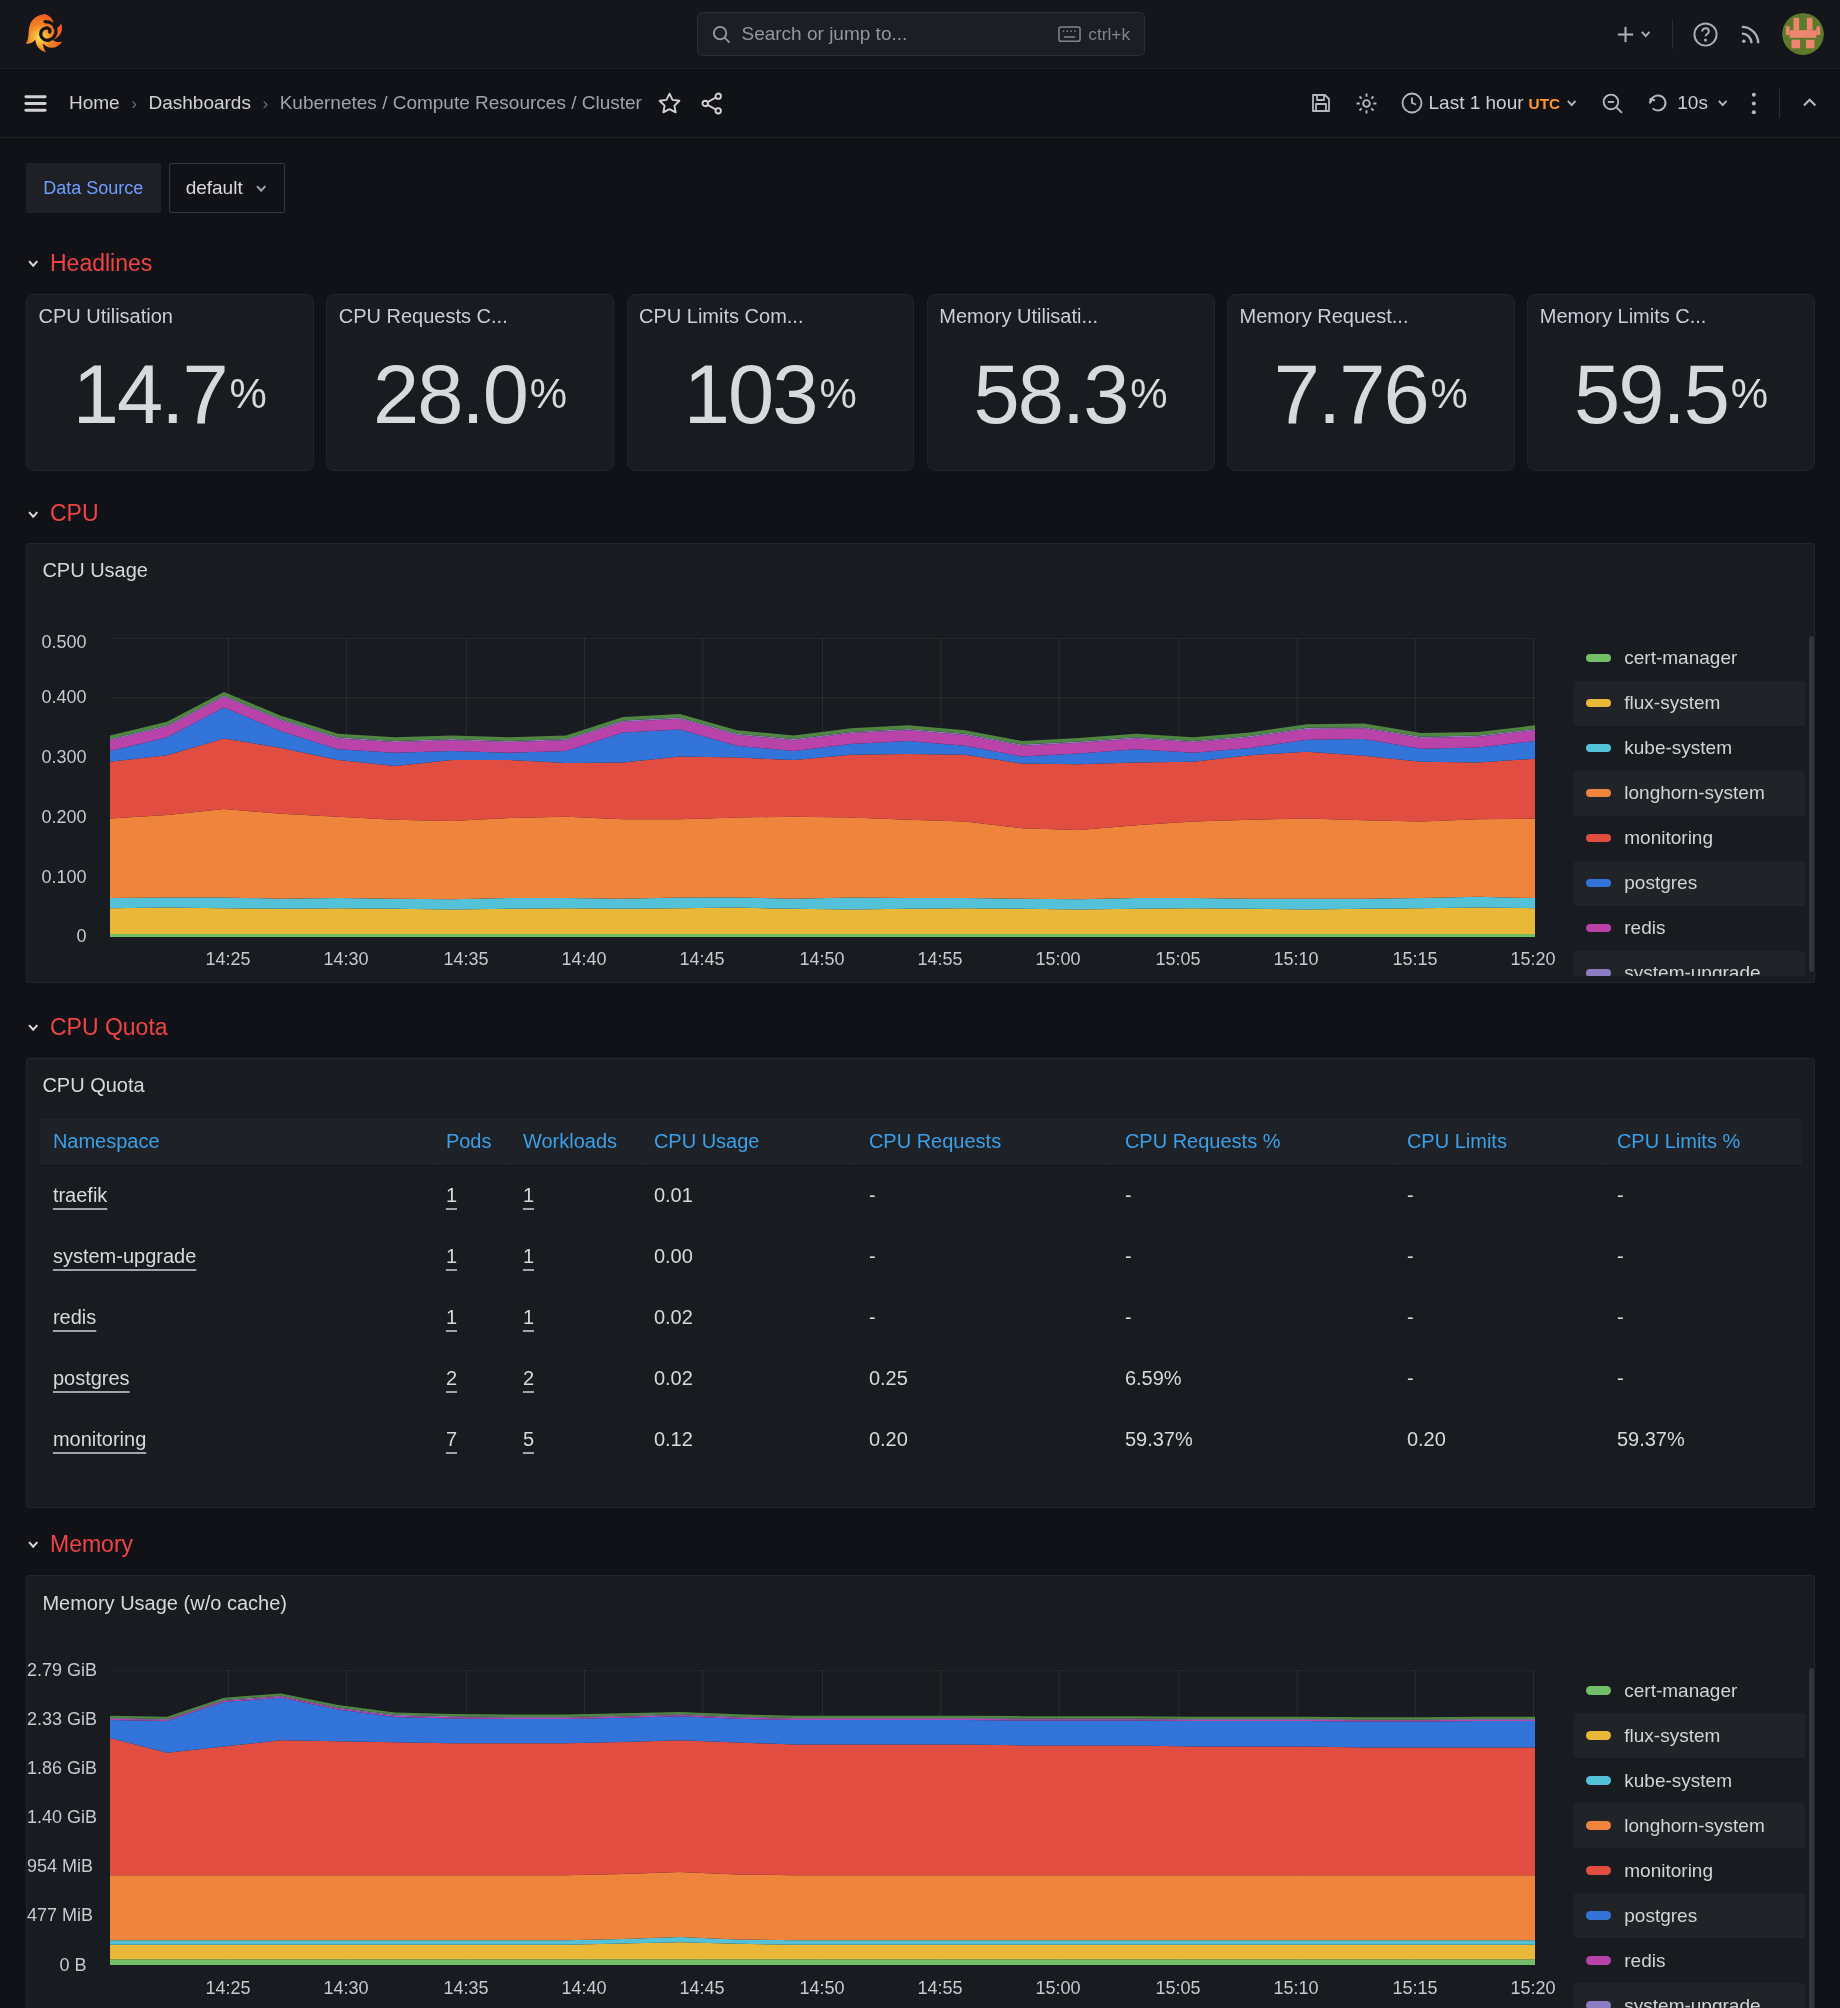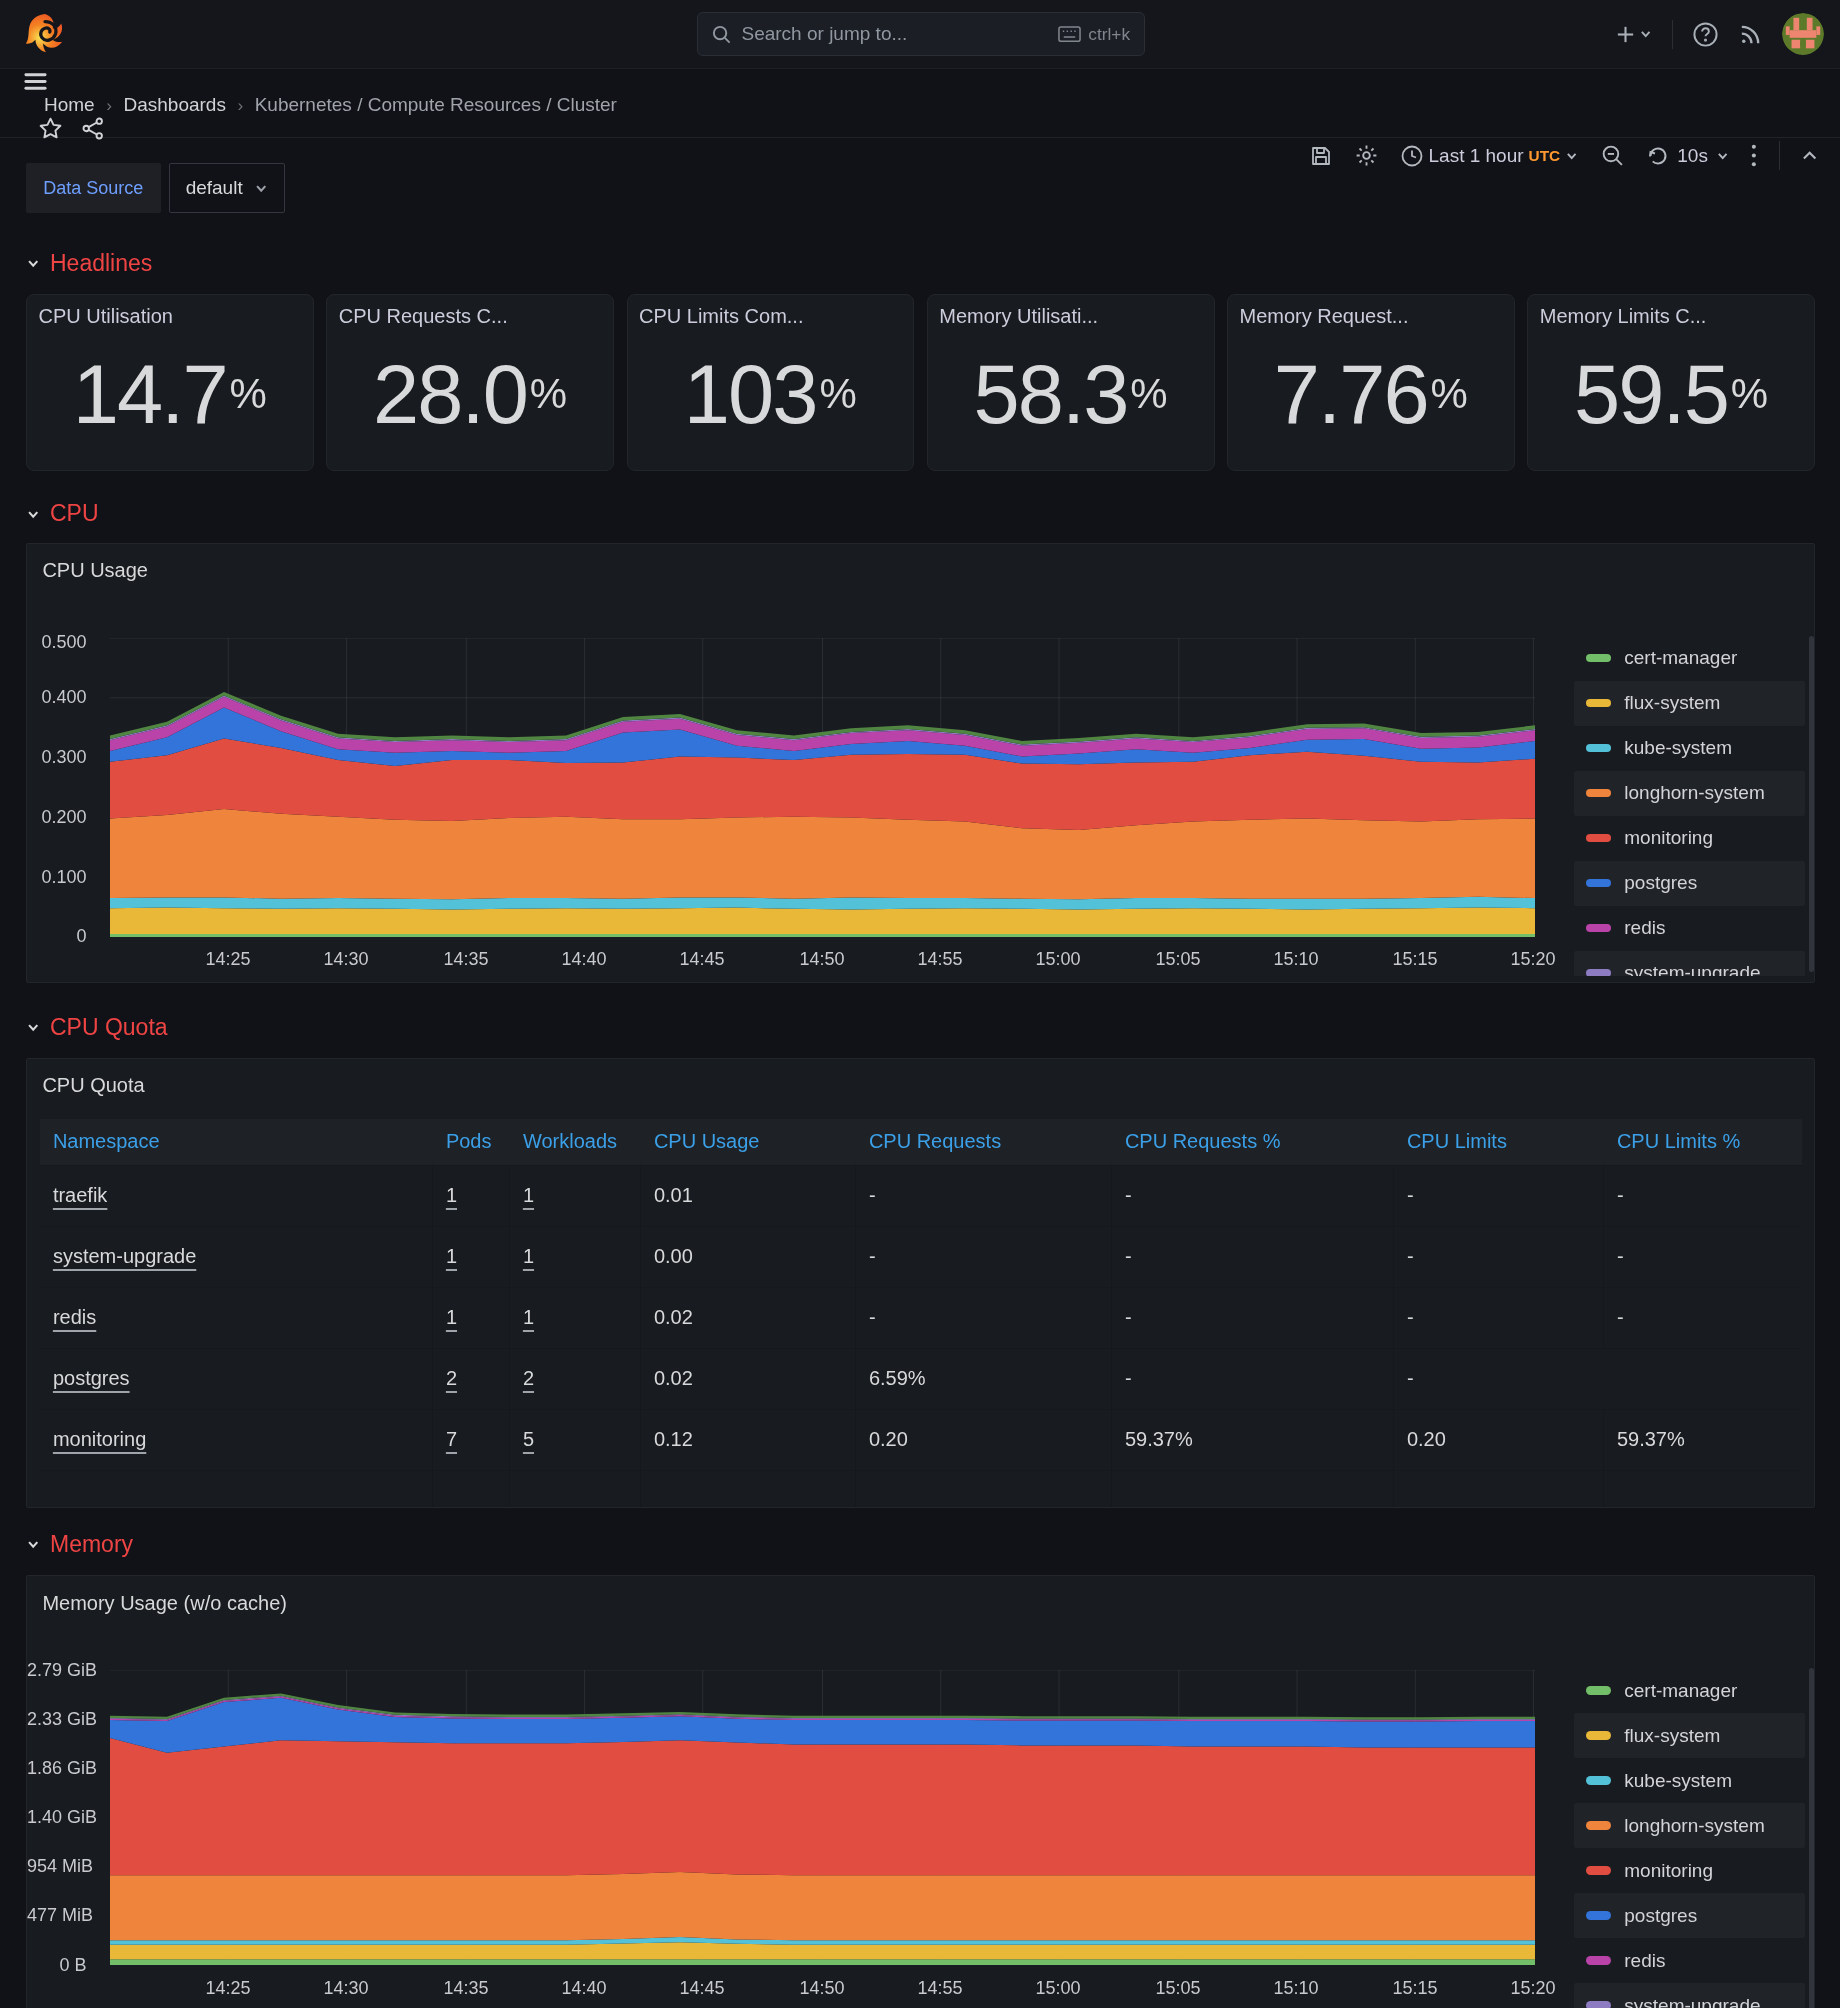--- a/index.html
+++ b/index.html
@@ -15,22 +15,22 @@
     background:#1b1e24; border:1px solid #2b2e35; border-radius:5.8px; display:flex; align-items:center;
     padding:0 13.4px; color:#9097a0; font-size:19px; gap:9.6px; cursor:pointer; }
   .searchbtn .spacer { flex:1; }
   .shortcut { display:flex; align-items:center; gap:7.7px; color:#81858d; font-size:17.3px; }
   .nav-right { margin-left:auto; display:flex; align-items:center; gap:19px; color:#aab0b7; }
   .iconbtn { display:flex; align-items:center; gap:3.8px; color:#aab0b7; cursor:pointer; background:none; border:none; }
   .vdivider { width:1px; height:29px; background:#2a2d33; }
   .avatar { width:42px; height:42px; border-radius:50%; overflow:hidden; }
 
   
-  .toolbar { height:69px; display:flex; align-items:flex-start; padding:0 23px;
-    border-bottom:1px solid #202226; background:#111217;flex-direction:column; }
+  .toolbar { height:69px; display:flex; align-items:center; padding:0 23px;
+    border-bottom:1px solid #202226; background:#111217; }
   .crumbs { display:flex; align-items:center; gap:11.5px; margin-left:21px; font-size:19px; }
   .crumb { color:#d0d2d6; cursor:pointer; }
   .crumb.current { color:#9fa3aa; cursor:default; }
   .crumb-sep { color:#6e7077; font-size:17.3px; }
   .crumb-icons { display:flex; align-items:center; gap:17.3px; margin-left:15.4px; }
   .tb-right { margin-left:auto; display:flex; align-items:center; gap:21px; color:#b4b8bf; }
   .timepicker { display:flex; align-items:center; gap:5px; font-size:19px; color:#ccccdc; cursor:pointer; }
   .tz { color:#ff9830; font-size:15.4px; font-weight:700; padding-top:1.9px; }
   .refresh-group { display:flex; align-items:center; gap:7.7px; font-size:19px; color:#ccccdc; cursor:pointer; }
 
@@ -493,20 +493,21 @@
             <div class="t-cell">
               <span class="t-link">postgres</span>
             </div>
             <div class="t-cell">
               <span class="t-link">2</span>
             </div>
             <div class="t-cell">
               <span class="t-link">2</span>
             </div>
             <div class="t-cell">0.02</div>
+            <div class="t-cell">0.25</div>
             <div class="t-cell">6.59%</div>
             <div class="t-cell">-</div>
             <div class="t-cell">-</div>
           </div>
           <div class="t-row">
             <div class="t-cell">
               <span class="t-link">monitoring</span>
             </div>
             <div class="t-cell">
               <span class="t-link">7</span>

